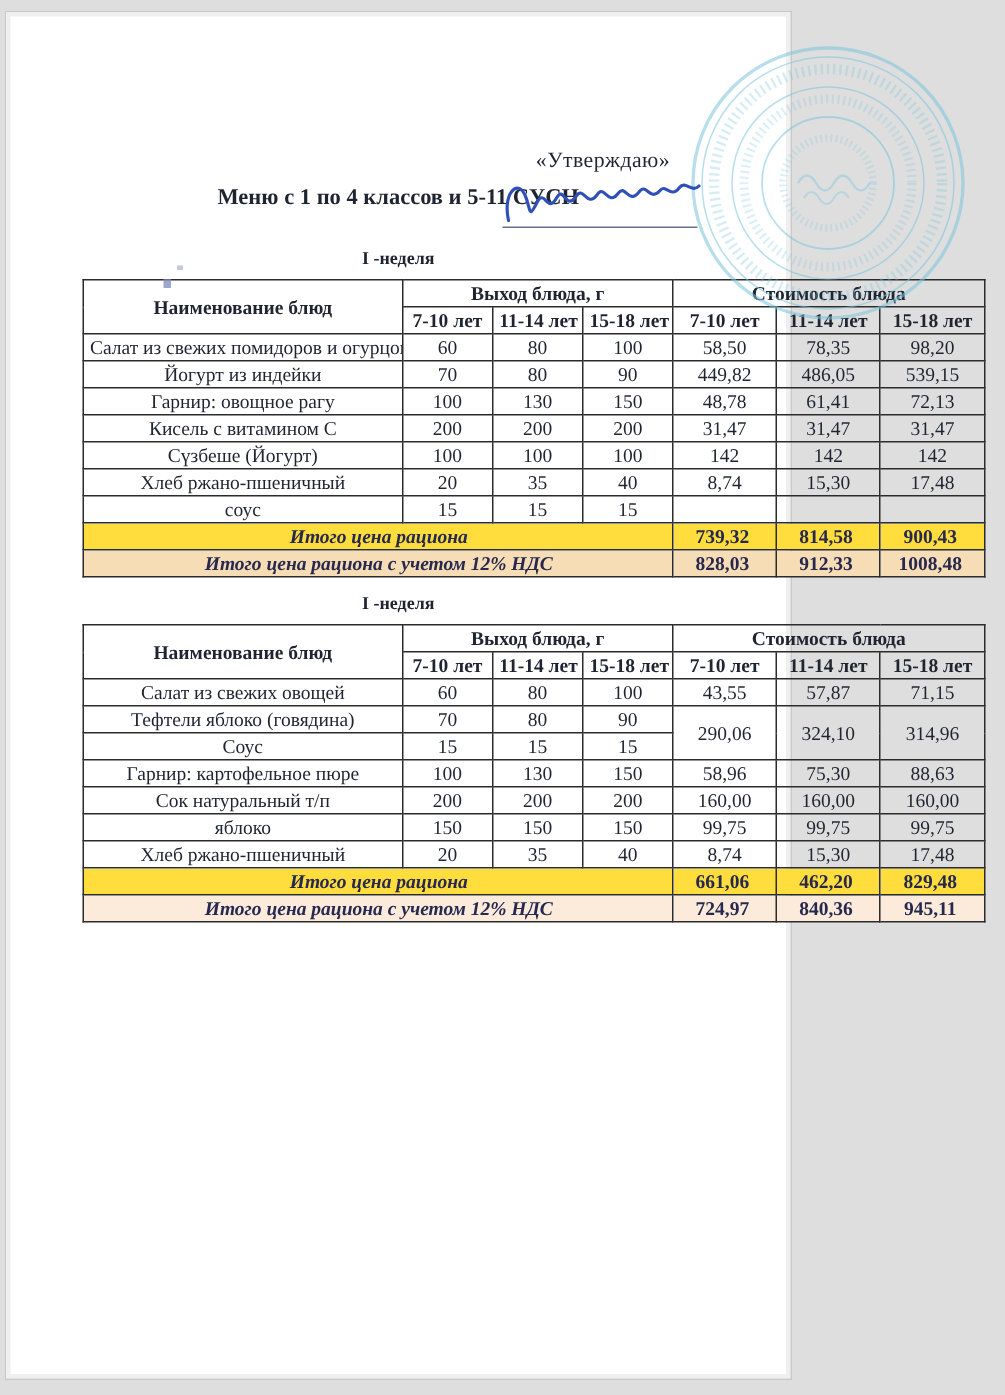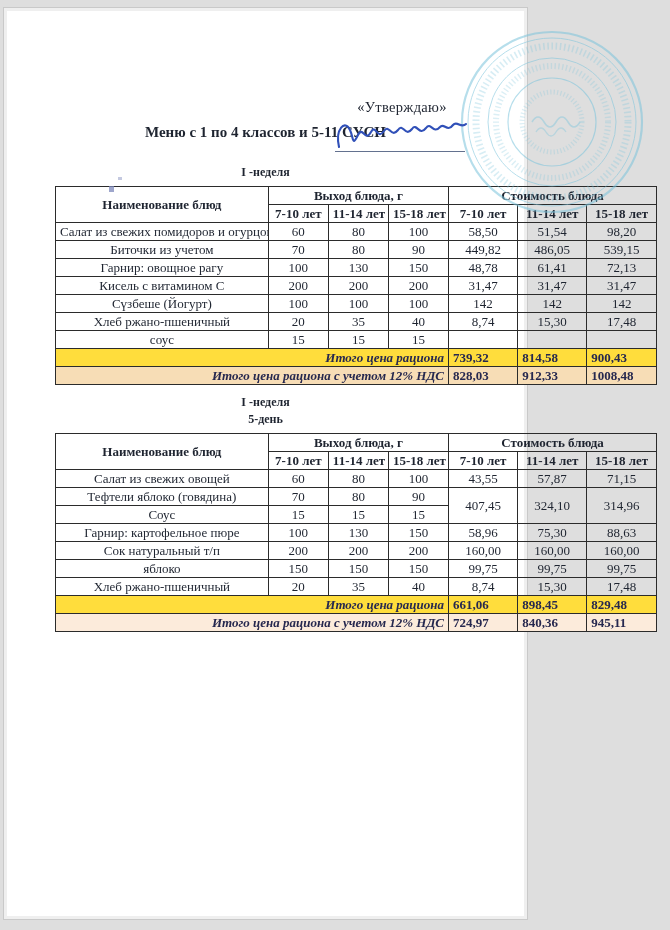--- a/index.html
+++ b/index.html
@@ -61,22 +61,22 @@
     height:18px;
     line-height:14px;
     text-align:center;
     font-weight:normal;
     overflow:hidden;
     white-space:nowrap;
   }
   table.menu th{font-weight:bold;}
   td.dish{text-align:left;padding-left:5px;}
   tr.total td{font-weight:bold;font-style:italic;color:var(--total-ink);}
-  tr.total td.tlabel{text-align:right;padding-left:5px;}
-  tr.total td.tval{text-align:left;padding-right:7px;font-style:normal;}
+  tr.total td.tlabel{text-align:center;padding-left:5px;}
+  tr.total td.tval{text-align:center;padding-right:7px;font-style:normal;}
   tr.t-yellow td{background:var(--yellow);}
   tr.t-peach1 td{background:var(--peach1);}
   tr.t-peach2 td{background:var(--peach2);}
 </style>
 </head>
 <body>
 
 <div class="page">
 
   <svg class="stamp" viewBox="0 0 192 192">
@@ -135,25 +135,25 @@
         <th>7-10 лет</th>
         <th>11-14 лет</th>
         <th>15-18 лет</th>
       </tr>
       <tr>
         <td class="dish">Салат из свежих помидоров и огурцов</td>
         <td>60</td>
         <td>80</td>
         <td>100</td>
         <td>58,50</td>
-        <td>51,54</td>
+        <td>78,35</td>
         <td>98,20</td>
       </tr>
       <tr>
-        <td class="dish">Биточки из учетом</td>
+        <td class="dish">Йогурт из индейки</td>
         <td>70</td>
         <td>80</td>
         <td>90</td>
         <td>449,82</td>
         <td>486,05</td>
         <td>539,15</td>
       </tr>
       <tr>
         <td class="dish">Гарнир: овощное рагу</td>
         <td>100</td>
@@ -209,21 +209,20 @@
         <td class="tlabel" colspan="4">Итого цена рациона с учетом 12% НДС</td>
         <td class="tval">828,03</td>
         <td class="tval">912,33</td>
         <td class="tval">1008,48</td>
       </tr>
     </tbody>
   </table>
 
   <div class="block-head bh2">
     <div>I -неделя</div>
-    <div>5-день</div>
   </div>
 
   <table class="menu">
     <colgroup>
       <col style="width:35.4%">
         <col style="width:10%">
         <col style="width:10%">
         <col style="width:10%">
       <col style="width:11.5%">
         <col style="width:11.5%">
@@ -250,21 +249,21 @@
         <td>100</td>
         <td>43,55</td>
         <td>57,87</td>
         <td>71,15</td>
       </tr>
       <tr>
         <td class="dish">Тефтели яблоко (говядина)</td>
         <td>70</td>
         <td>80</td>
         <td>90</td>
-        <td rowspan="2">407,45</td>
+        <td rowspan="2">290,06</td>
         <td rowspan="2">324,10</td>
         <td rowspan="2">314,96</td>
       </tr>
       <tr>
         <td class="dish">Соус</td>
         <td>15</td>
         <td>15</td>
         <td>15</td>
       </tr>
       <tr>
@@ -299,21 +298,21 @@
         <td>20</td>
         <td>35</td>
         <td>40</td>
         <td>8,74</td>
         <td>15,30</td>
         <td>17,48</td>
       </tr>
       <tr class="total t-yellow">
         <td class="tlabel" colspan="4">Итого цена рациона</td>
         <td class="tval">661,06</td>
-        <td class="tval">898,45</td>
+        <td class="tval">462,20</td>
         <td class="tval">829,48</td>
       </tr>
       <tr class="total t-peach2">
         <td class="tlabel" colspan="4">Итого цена рациона с учетом 12% НДС</td>
         <td class="tval">724,97</td>
         <td class="tval">840,36</td>
         <td class="tval">945,11</td>
       </tr>
     </tbody>
   </table>

